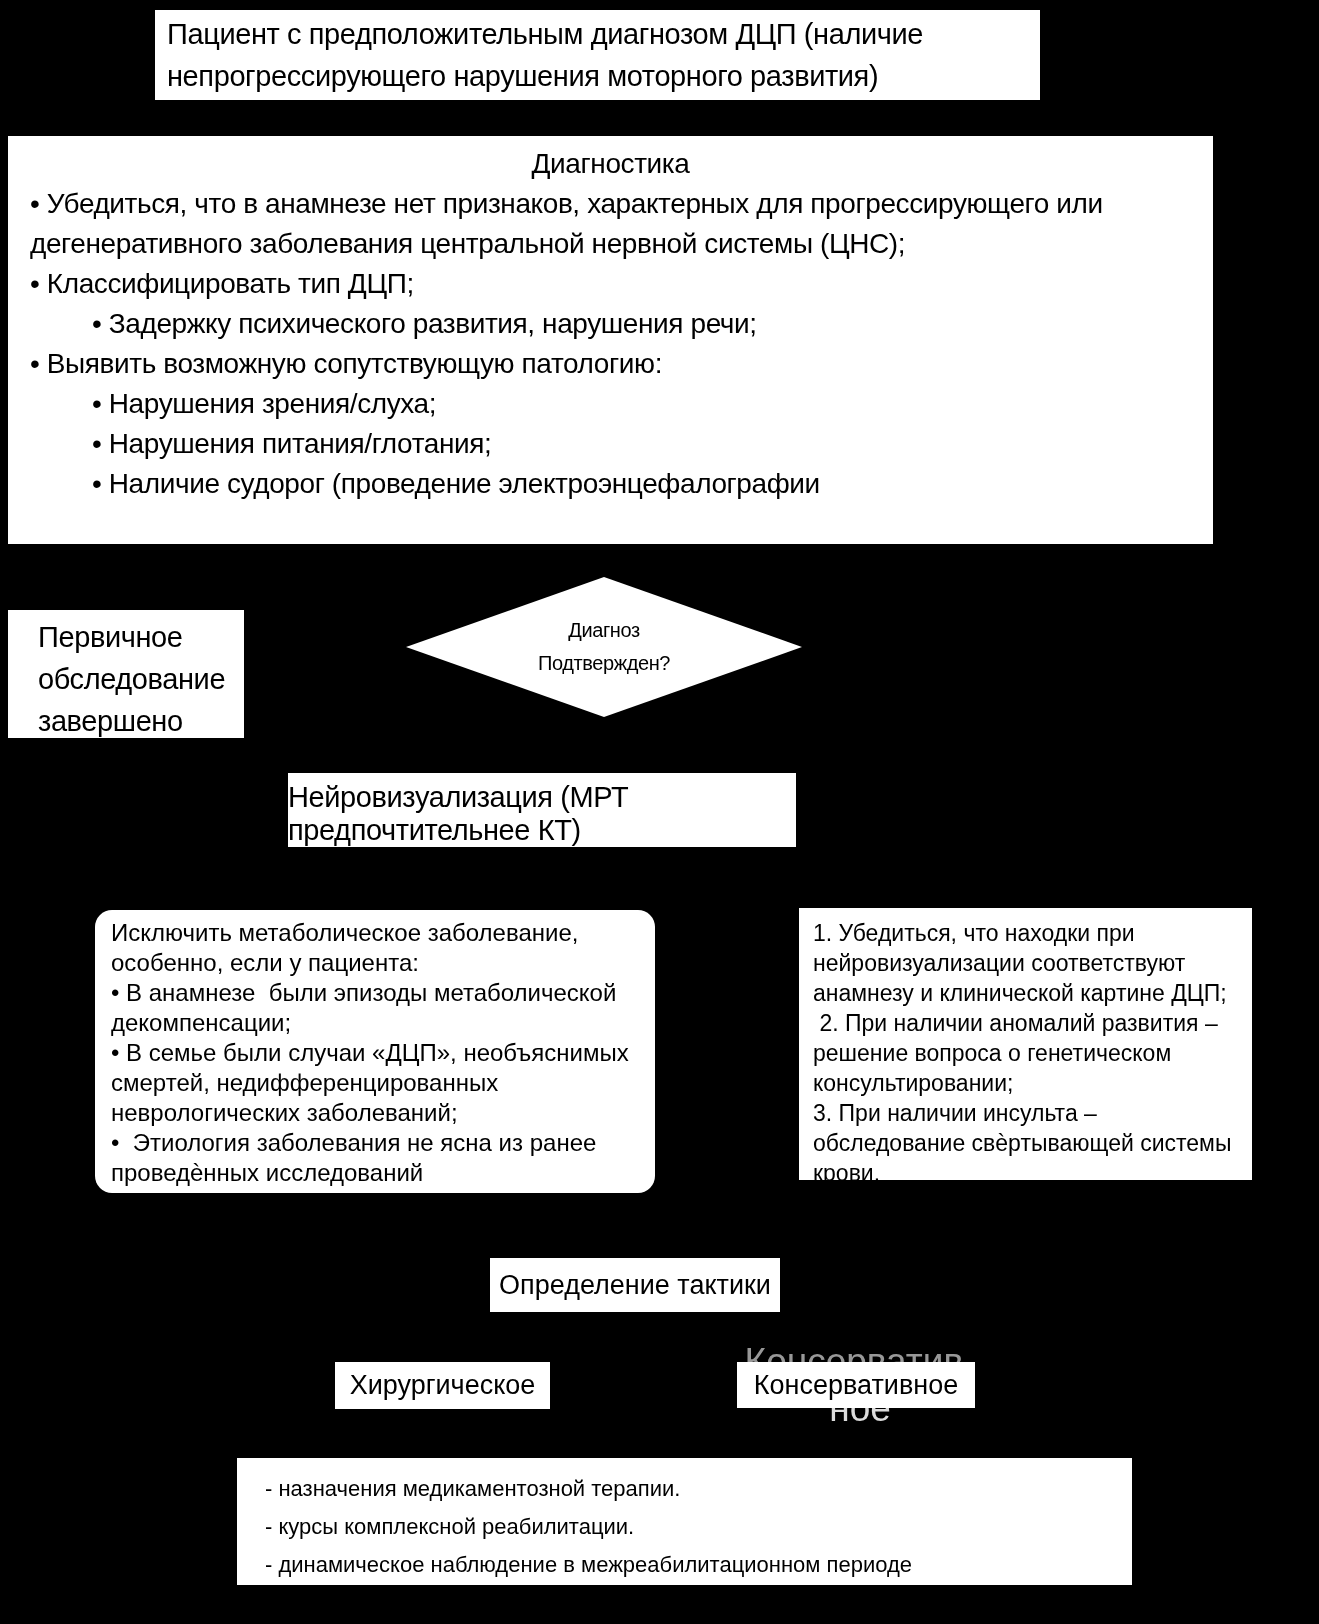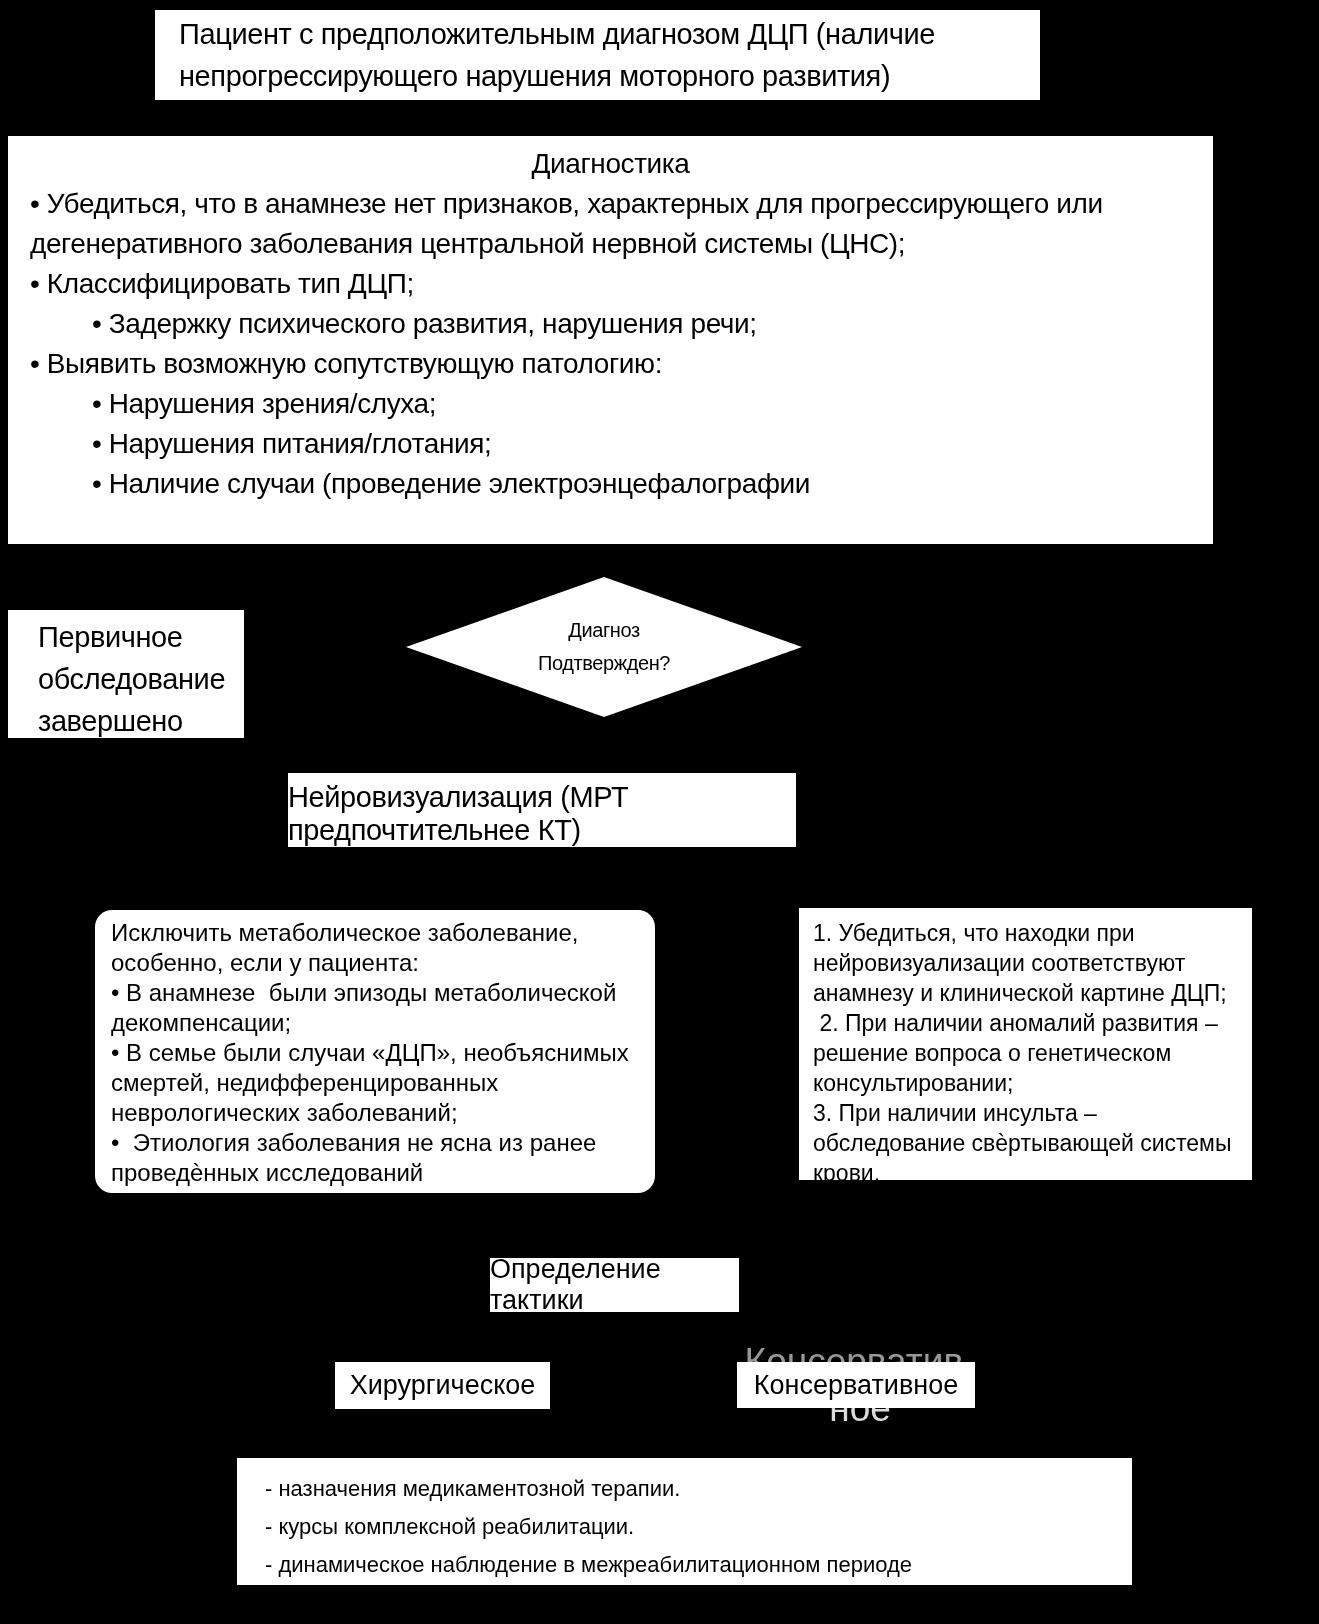--- a/index.html
+++ b/index.html
@@ -5,21 +5,21 @@
   html,body{margin:0;padding:0;background:#000;}
   .canvas{
     position:relative;width:1319px;height:1624px;background:#000000;
     font-family:"Liberation Sans","DejaVu Sans",sans-serif;color:#000;
     overflow:hidden;
   }
   .box{position:absolute;background:#ffffff;box-sizing:border-box;overflow:hidden;}
   .narrow{letter-spacing:-0.4px;}
 
   .top-box{left:155px;top:10px;width:885px;height:90px;
-    display:flex;align-items:center;padding:0 24px;font-size:29px;line-height:42px;}
+    display:flex;align-items:center;padding:0 12px;font-size:29px;line-height:42px;}
 
   .diag-box{left:8px;top:136px;width:1205px;height:408px;padding:8px 22px;
     font-size:28px;line-height:40px;}
   .diag-title{text-align:center;}
   .diag-item{white-space:pre-wrap;}
   .diag-item.indent{padding-left:62px;}
 
   .primary-box{left:8px;top:610px;width:236px;height:128px;padding:6px 30px;
     font-size:29px;line-height:42px;}
 
@@ -29,21 +29,21 @@
     font-size:20px;line-height:33px;text-align:center;}
 
   .neuro-box{left:288px;top:773px;width:508px;height:74px;
     display:flex;align-items:flex-end;justify-content:center;font-size:29px;}
 
   .info{font-size:23px;line-height:30px;}
   .info p{margin:0;white-space:pre-wrap;}
   .metabolic-box{left:95px;top:910px;width:560px;height:283px;padding:8px 16px;font-size:24px;border-radius:17px;}
   .findings-box{left:765px;top:908px;width:453px;height:272px;padding:10px 14px;margin-left:34px;}
 
-  .tactics-box{left:490px;top:1258px;width:249px;height:54px;
+  .tactics-box{left:490px;top:1258px;width:290px;height:54px;
     display:flex;align-items:center;justify-content:center;font-size:27px;}
 
   .ghost{position:absolute;left:700px;top:1338px;width:320px;text-align:center;
     font-size:37px;line-height:47px;z-index:1;}
   .ghost .g1{color:#989898;}
   .ghost .g2{color:#dcdcdc;}
 
   .option-box{display:flex;align-items:center;justify-content:center;
     font-size:27px;z-index:2;}
   .surgical-box{left:335px;top:1362px;width:215px;height:47px;}
@@ -62,21 +62,21 @@
   </div>
 
   <div class="box diag-box narrow">
     <div class="diag-title">Диагностика</div>
     <div class="diag-item">• Убедиться, что в анамнезе нет признаков, характерных для прогрессирующего или дегенеративного заболевания центральной нервной системы (ЦНС);</div>
     <div class="diag-item">• Классифицировать тип ДЦП;</div>
     <div class="diag-item indent">• Задержку психического развития, нарушения речи;</div>
     <div class="diag-item">• Выявить возможную сопутствующую патологию:</div>
     <div class="diag-item indent">• Нарушения зрения/слуха;</div>
     <div class="diag-item indent">• Нарушения питания/глотания;</div>
-    <div class="diag-item indent">• Наличие случаи (проведение электроэнцефалографии</div>
+    <div class="diag-item indent">• Наличие судорог (проведение электроэнцефалографии</div>
   </div>
 
   <div class="box primary-box narrow">
     <span>Первичное обследование завершено</span>
   </div>
 
   <div class="diamond narrow">
     <div>Диагноз</div>
     <div>Подтвержден?</div>
   </div>

